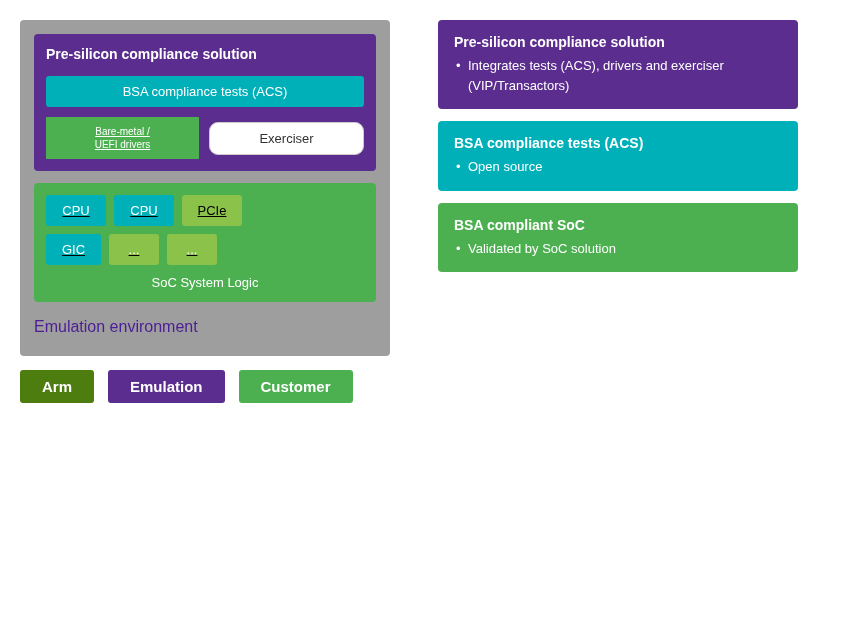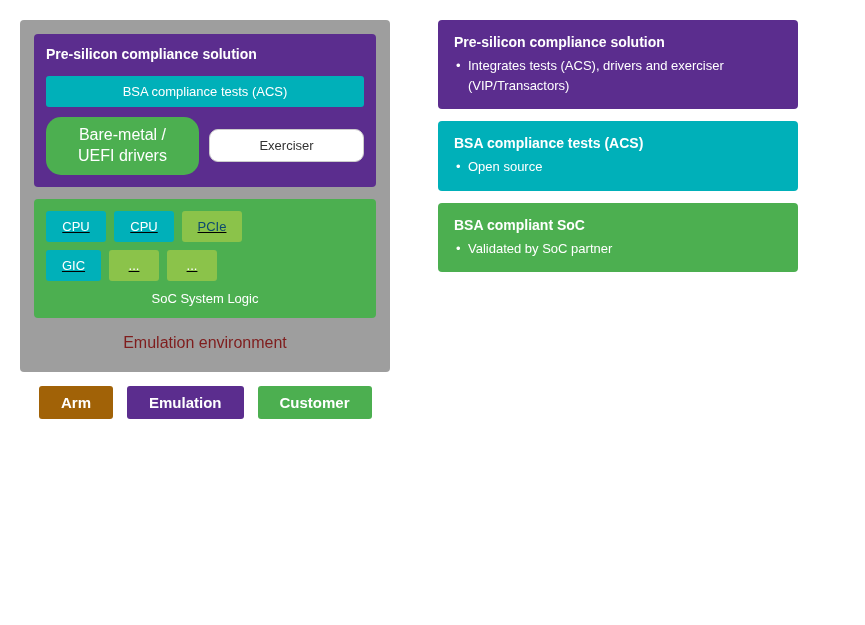--- a/index.html
+++ b/index.html
@@ -32,23 +32,23 @@
       background: #9e9e9e;
       border-radius: 4px;
       padding: 14px 14px 20px 14px;
       display: flex;
       flex-direction: column;
       gap: 12px;
       width: 370px;
     }
 
     .emulation-label {
-      color: #7f1d1d;
+      color: #4c1d95;
       font-size: 16px;
-      text-align: center;
+      text-align: left;
       margin-top: 4px;
     }
 
     
     .presilicon-box {
       background: #5b2d8e;
       border-radius: 4px;
       padding: 12px;
       display: flex;
       flex-direction: column;
@@ -73,27 +73,28 @@
 
     .drivers-row {
       display: flex;
       flex-direction: row;
       gap: 10px;
       align-items: center;
     }
 
     .bare-metal-box {
       background: #4caf50;
-      border-radius: 15px;
-      color: #ffffff;
-      font-size: 16px;
+      border-radius: 0;
+      color: #ffffff;
+      font-size: 10px;
       padding: 8px 12px;
       flex: 1;
       text-align: center;
       line-height: 1.3;
+      text-decoration: underline;
     }
 
     .exerciser-box {
       background: #ffffff;
       border-radius: 9px;
       color: #333;
       font-size: 13px;
       padding: 8px 12px;
       flex: 1;
       text-align: center;
@@ -123,21 +124,21 @@
       color: #ffffff;
       font-size: 13px;
       padding: 8px 14px;
       text-align: center;
       min-width: 60px;
     }
 
     .pcie-block {
       background: #8bc34a;
       border-radius: 3px;
-      color: #0c4a6e;
+      color: #000000;
       font-size: 13px;
       padding: 8px 14px;
       text-align: center;
       min-width: 60px;
     }
 
     .smmu-block {
       background: #00b0b9;
       border-radius: 3px;
       color: #ffffff;
@@ -232,22 +233,21 @@
     .legend-item {
       border-radius: 3px;
       padding: 8px 22px;
       color: #ffffff;
       font-size: 15px;
       font-weight: bold;
       text-align: center;
     }
 
     .legend-arm {
-      background: #a16207;
-      margin-left: 19px;
+      background: #4d7c0f;
     }
 
     .legend-synopsys {
       background: #5b2d8e;
     }
 
     .legend-customer {
       background: #4caf50;
     }
   </style>
@@ -297,16 +297,16 @@
     <div class="info-box info-box-purple">
       <div class="info-box-title">Pre-silicon compliance solution</div>
       <div class="info-box-bullet">Integrates tests (ACS), drivers and exerciser (VIP/Transactors)</div>
     </div>
     <div class="info-box info-box-teal">
       <div class="info-box-title">BSA compliance tests (ACS)</div>
       <div class="info-box-bullet">Open source</div>
     </div>
     <div class="info-box info-box-green">
       <div class="info-box-title">BSA compliant SoC</div>
-      <div class="info-box-bullet">Validated by SoC partner</div>
+      <div class="info-box-bullet">Validated by SoC solution</div>
     </div>
   </div>
 </div>
 
 </body></html>

